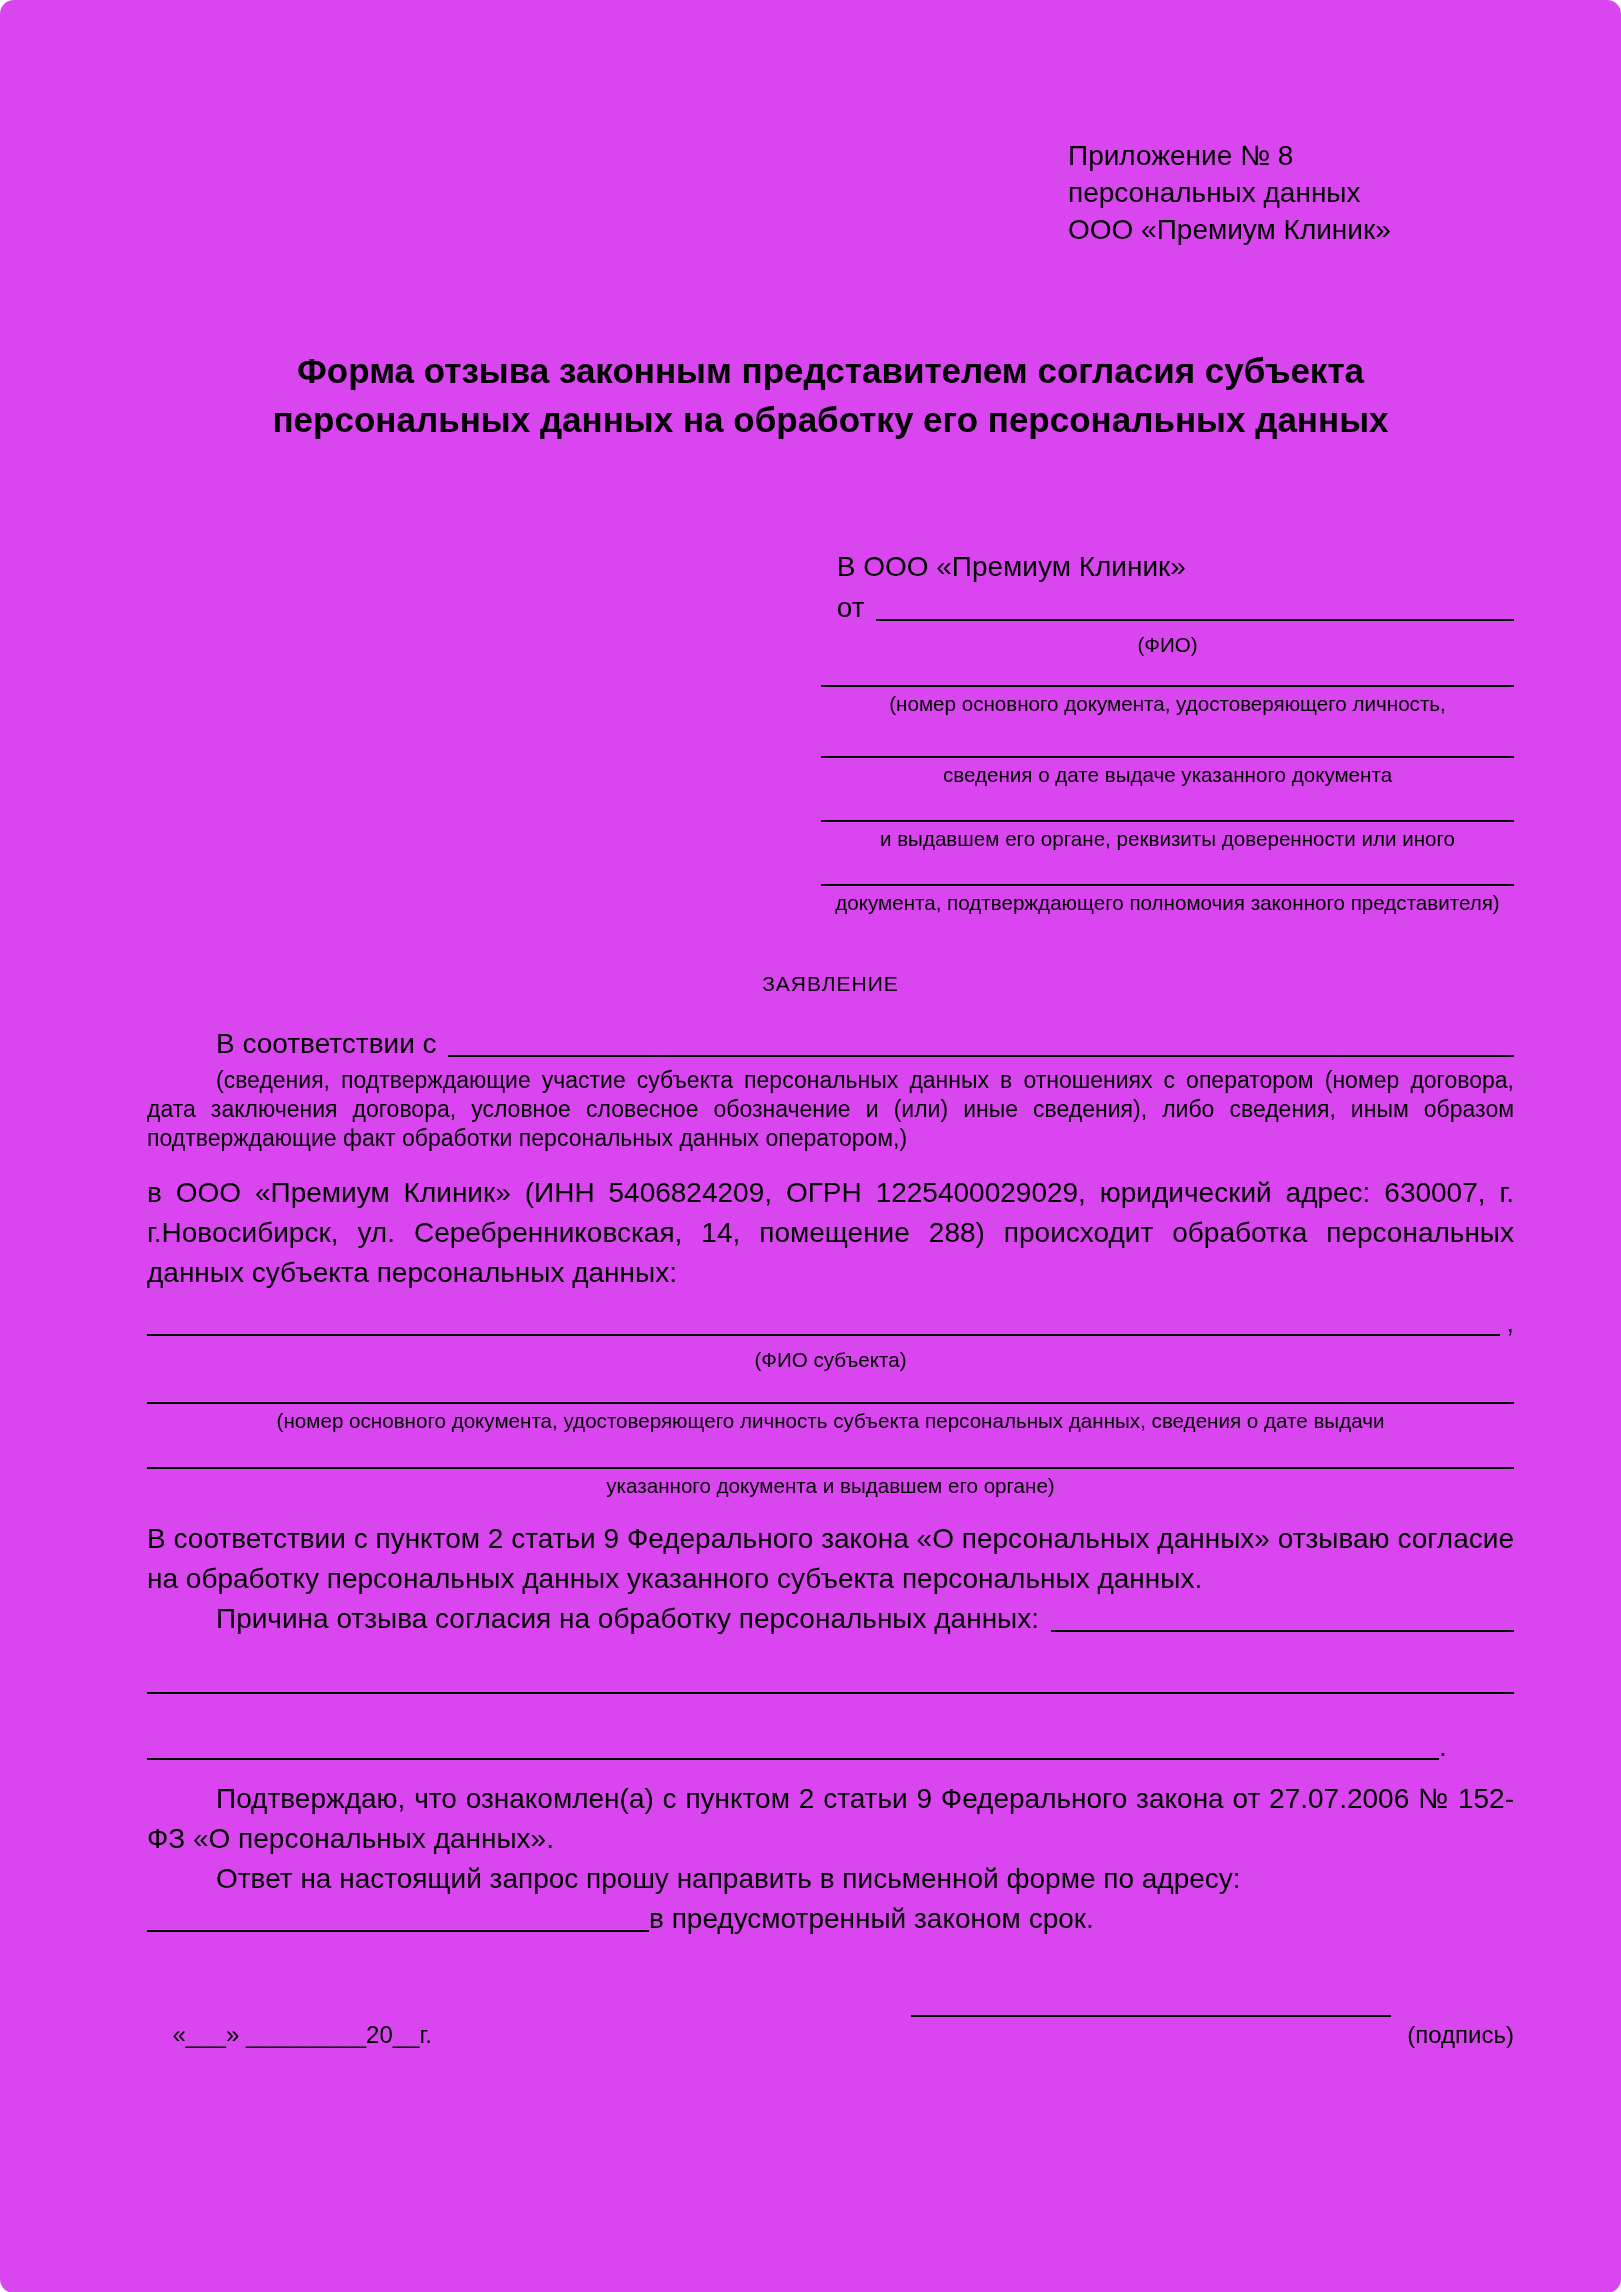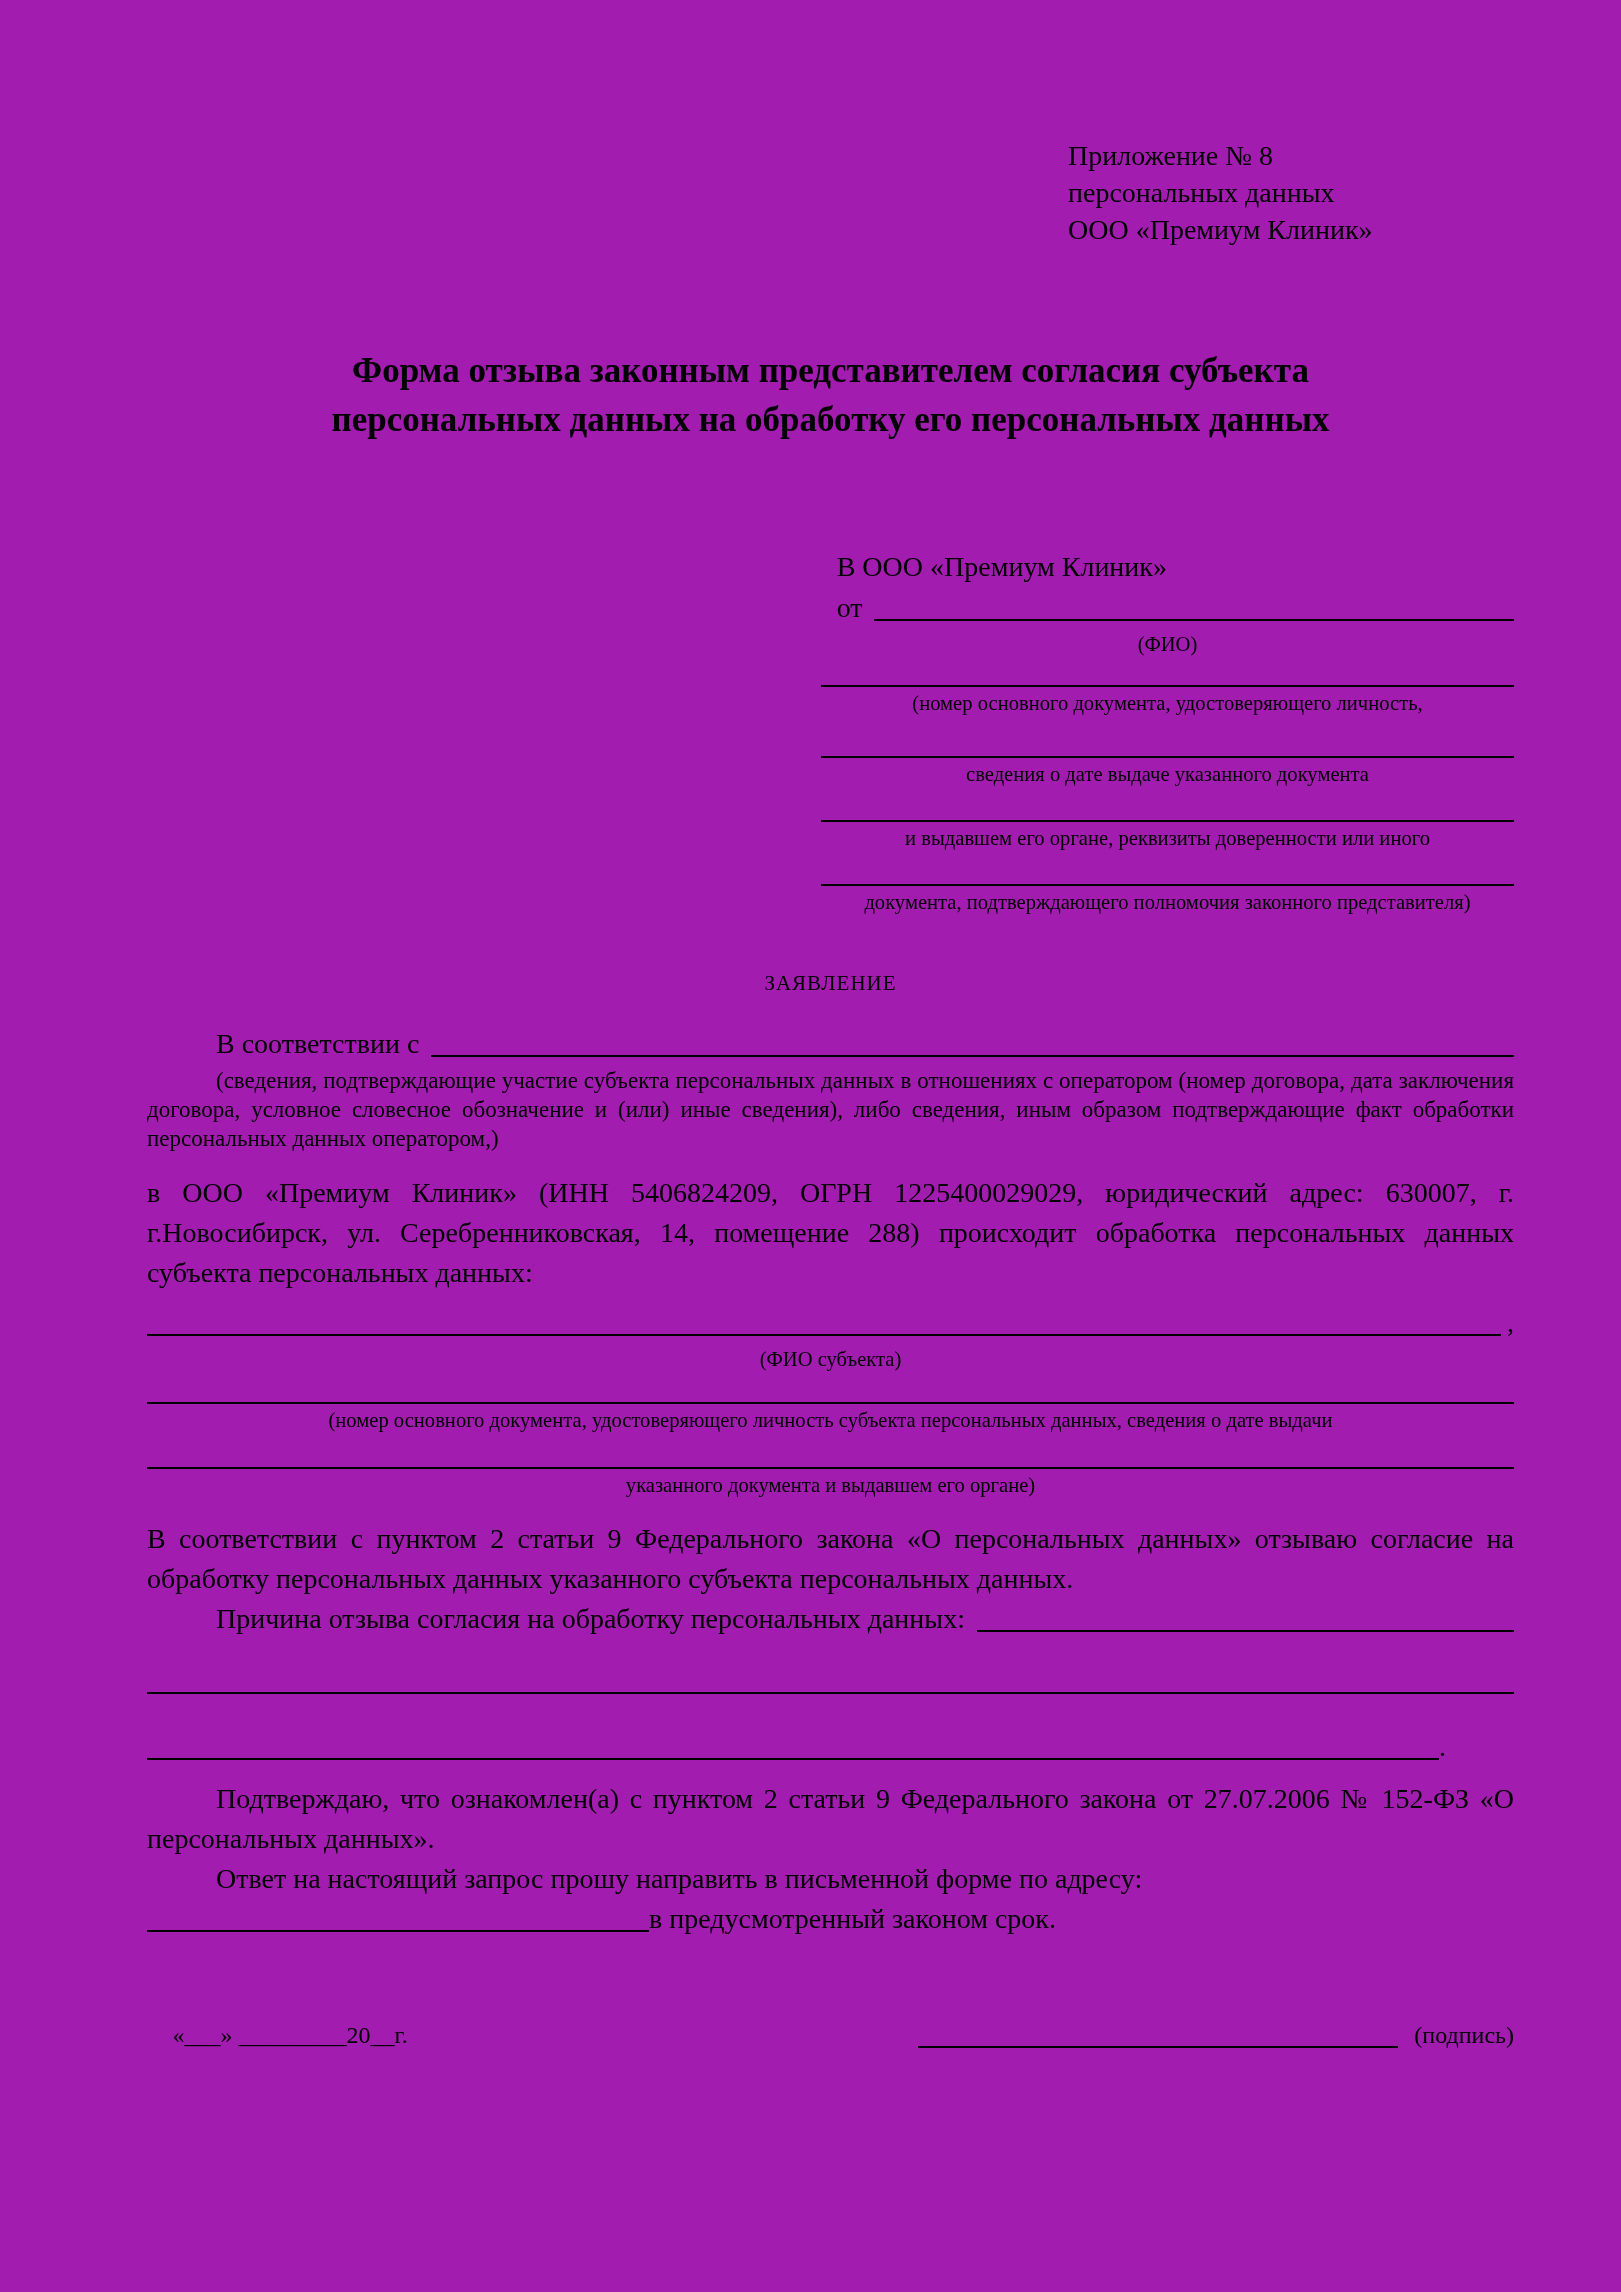--- a/index.html
+++ b/index.html
@@ -1,20 +1,20 @@
 <!DOCTYPE html>
 <html><head>
 <meta charset="utf-8">
 <style>
   html,body{margin:0;padding:0;background:#ffffff;}
   .page{
     position:relative;width:1621px;height:2293px;box-sizing:border-box;
-    background:#a21caf;color:#000000;
-    font-family:Liberation Serif, serif;
-    padding:137px 107px 0 147px;overflow:hidden;
+    background:#d946ef;color:#000000;
+    font-family:Liberation Sans, sans-serif;
+    padding:137px 107px 0 147px;overflow:hidden;border-radius:14px;
   }
   
   .hdr{margin-left:921px;font-size:28px;line-height:37px;white-space:nowrap;}
   
   .title{margin:98px 0 0 0;font-size:35px;font-weight:bold;line-height:49px;text-align:center;}
   
   .addr{margin-top:101px;margin-left:674px;font-size:28px;line-height:43px;}
   .addr .tl{padding-left:15.7px;}
   
   .row{display:flex;align-items:flex-end;font-size:28px;line-height:40px;}
@@ -33,21 +33,21 @@
   .addr .frule.f3{margin-top:32px;}
   .addr .frule.f4{margin-top:31px;}
   .heading{margin-top:47px;text-align:center;font-size:21px;line-height:41px;letter-spacing:1px;}
   .para{font-size:28px;line-height:40px;text-align:justify;}
   .para.ind{text-indent:69px;}
   .fine{font-size:23px;line-height:29px;text-align:justify;text-indent:69px;margin-top:2px;}
   .mt4{margin-top:20px;} .mt10{margin-top:9.8px;} .mt12{margin-top:11.8px;}
   .mt20{margin-top:19.6px;} .mt30{margin-top:29px;} .mt34{margin-top:33px;} .mt54{margin-top:53px;}
   .footer{display:flex;justify-content:space-between;align-items:flex-end;
     margin-top:76px;padding-left:25.5px;font-size:24px;line-height:40px;}
-  .sig{display:flex;align-items:flex-end;gap:16px;}
+  .sig{display:flex;align-items:flex-start;gap:16px;}
   .sig .srule{width:480px;height:0;border-bottom:2.9px solid #000;margin:0 0 6.9px 0;}
 </style>
 </head>
 <body>
 
 <div class="page">
 
   <div class="hdr">
     <div>Приложение № 8</div>
     <div>персональных данных</div>

